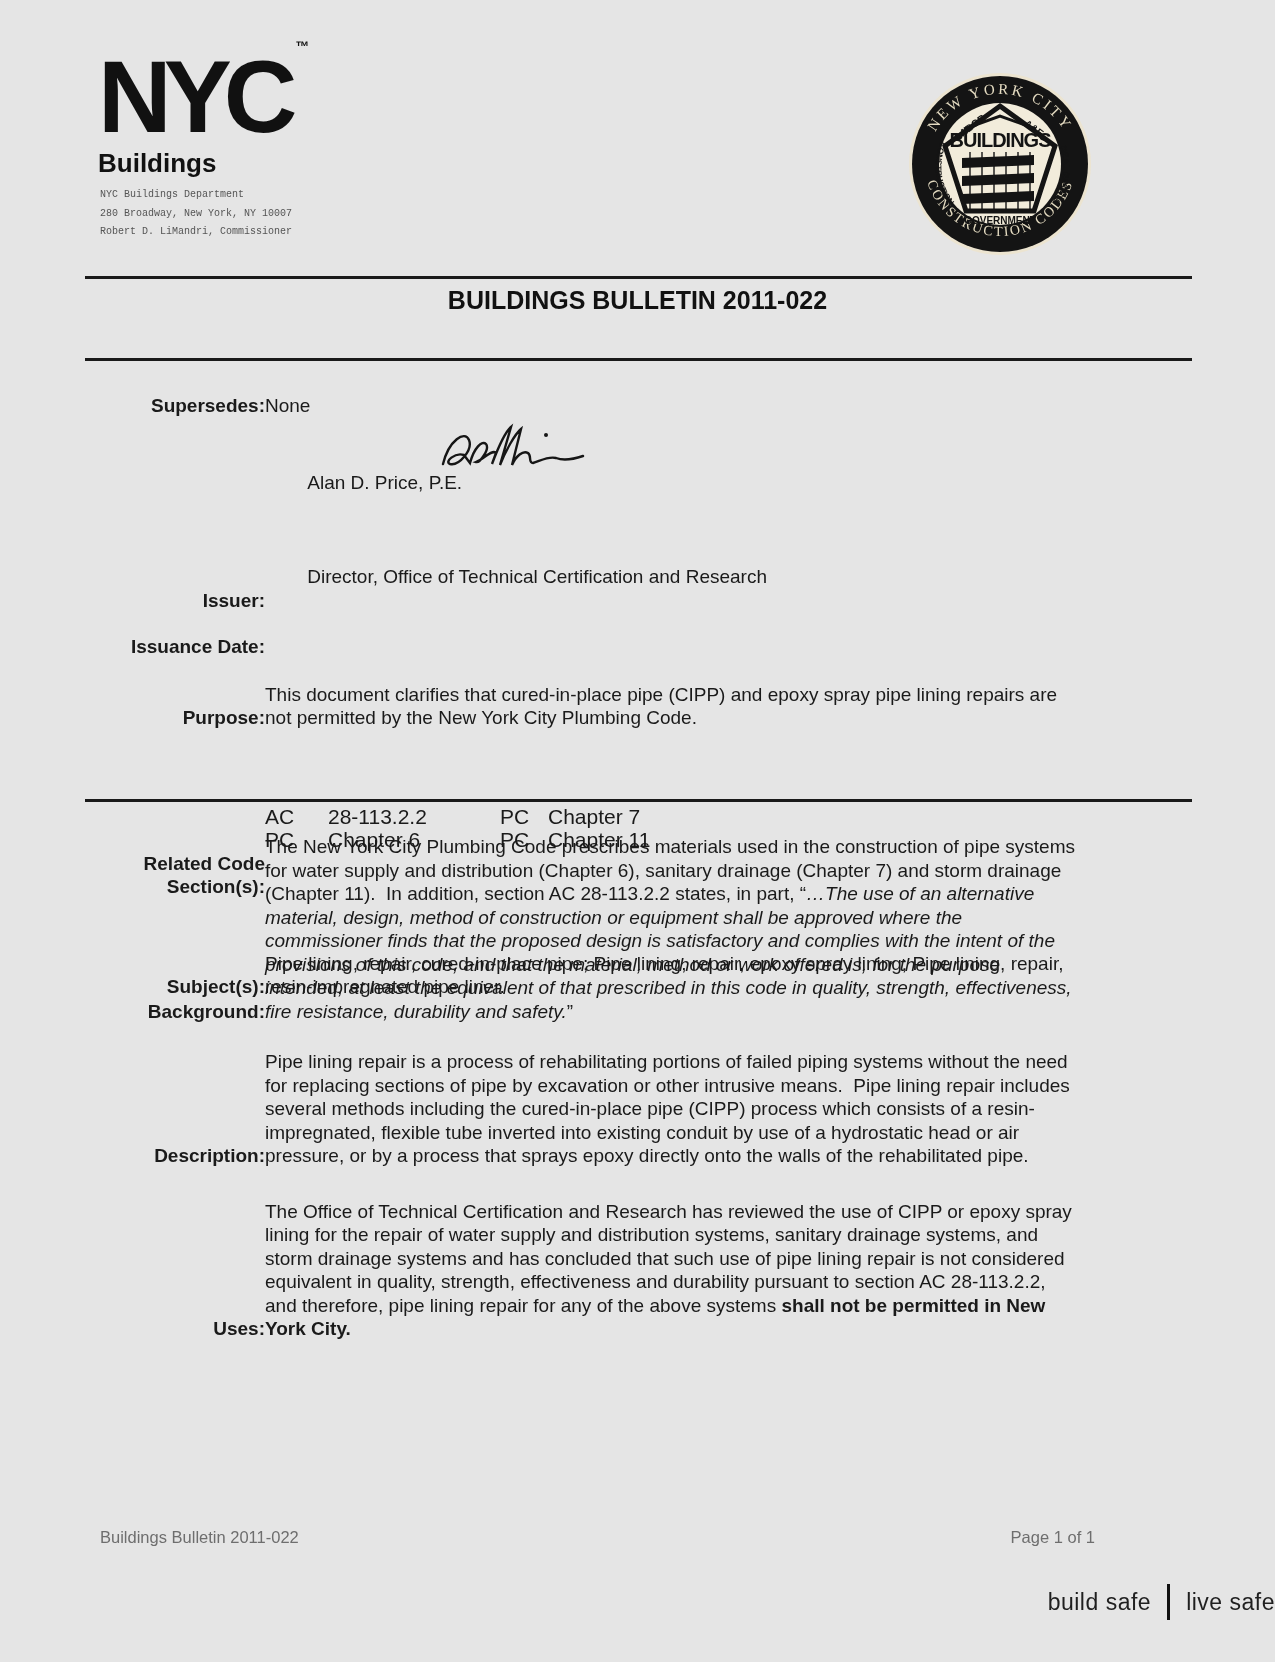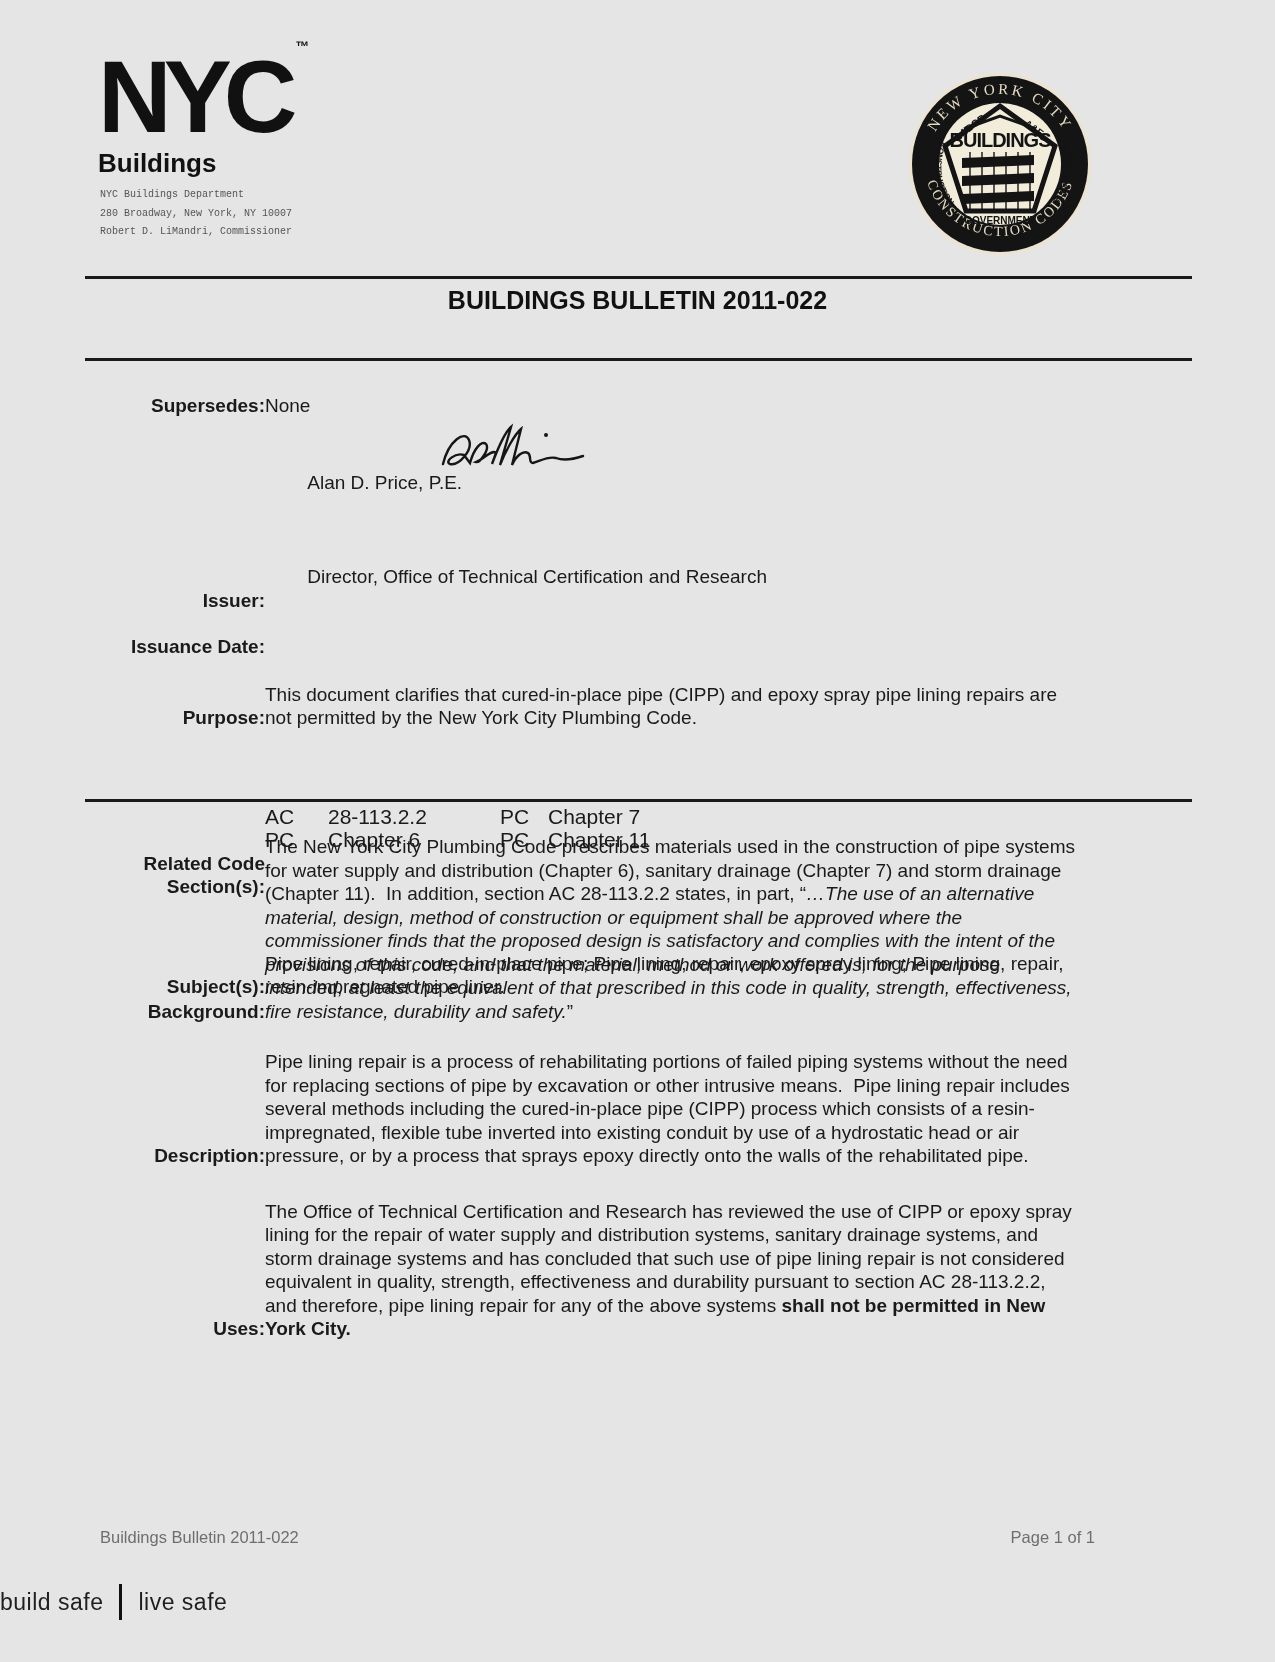--- a/index.html
+++ b/index.html
@@ -31,21 +31,21 @@
   .mt28{margin-top:28px}.mt53{margin-top:53px}.mt11{margin-top:11px}.mt27{margin-top:27px}.mt32{margin-top:32px}
   .issuer-line{position:relative;}
   .signature{position:absolute;left:168px;top:-30px;}
   .codes-grid{display:grid;grid-template-columns:63px 172px 48px auto;width:812px;
     font-size:21px;line-height:23.5px;}
   .italic{font-style:italic;}
   .bold{font-weight:bold;}
   
   .footer{position:absolute;left:100px;top:1528px;width:995px;display:flex;justify-content:space-between;
     font-size:16.5px;color:#6e6e6e;}
-  .tagline{position:absolute;left:0;top:1584px;width:1275px;display:flex;justify-content:flex-start;
+  .tagline{position:absolute;left:0;top:1584px;width:1275px;display:flex;justify-content:flex-end;
     align-items:center;gap:16px;font-size:23px;letter-spacing:0.5px;color:#1f1f1f;}
   .tag-divider{width:3px;height:36px;background:#111;}
 </style>
 </head>
 <body>
 
 <div class="page">
 
   <div class="logo-block">
     <div class="nyc-logo"><span>NYC</span><sup>™</sup></div>

